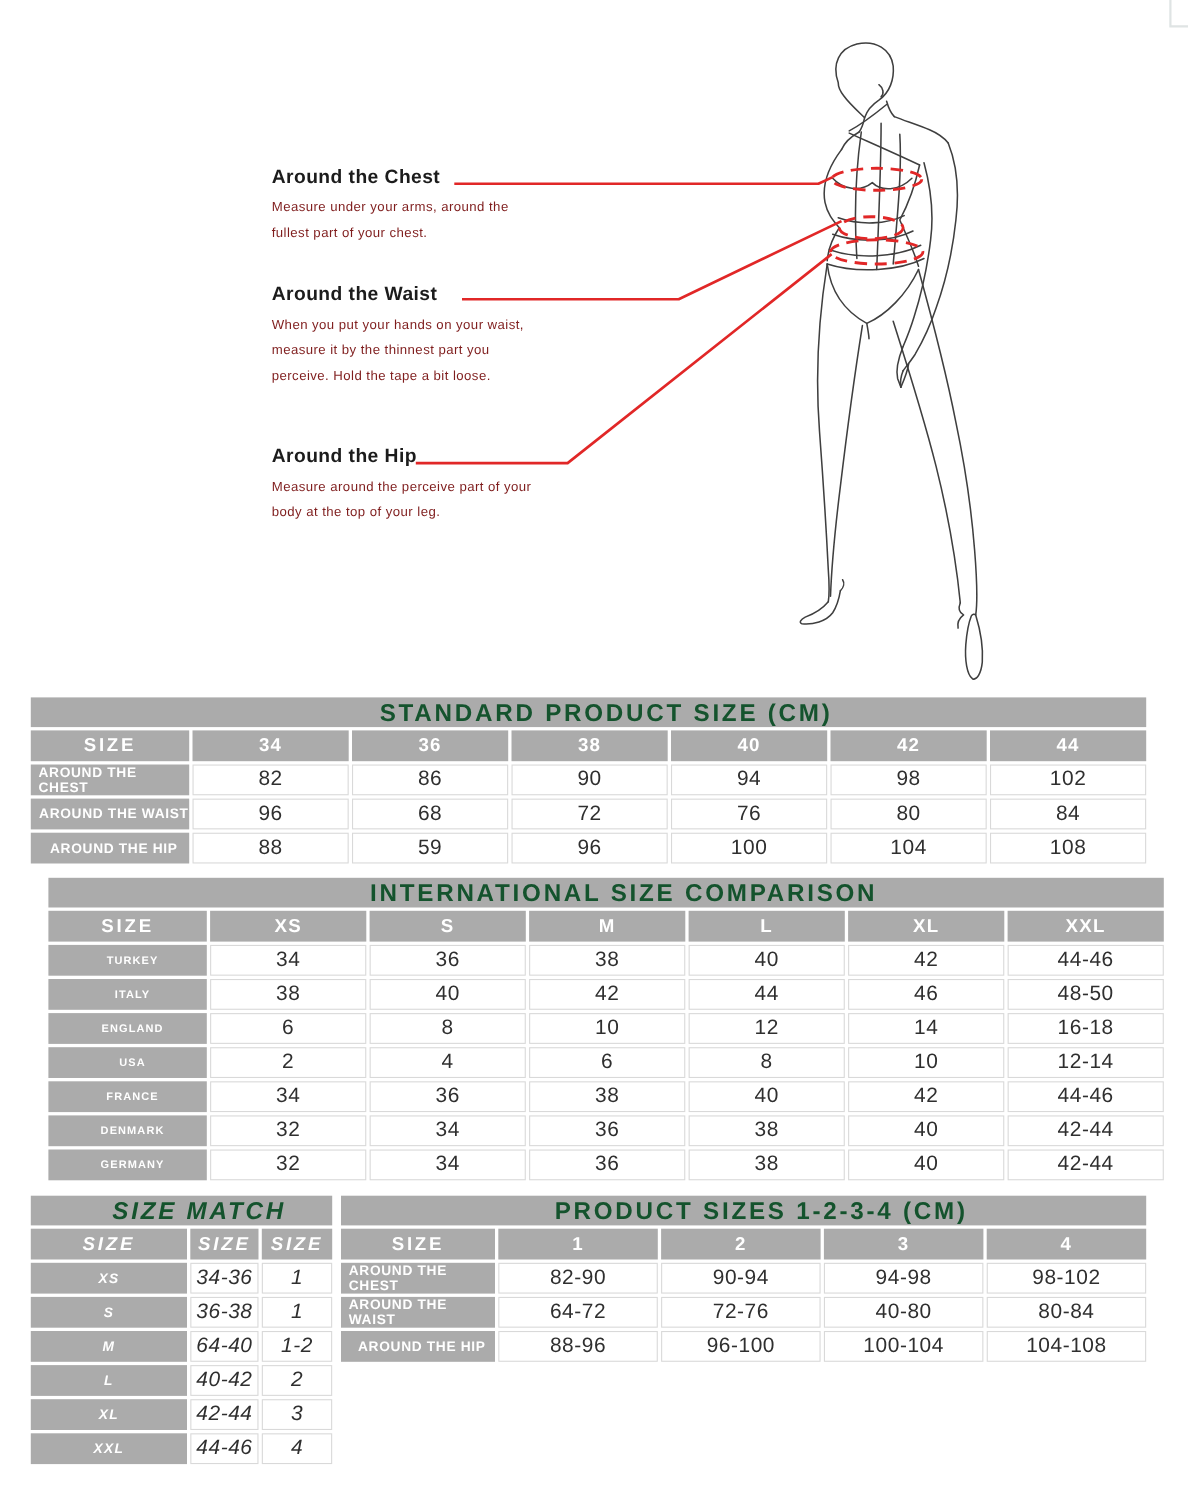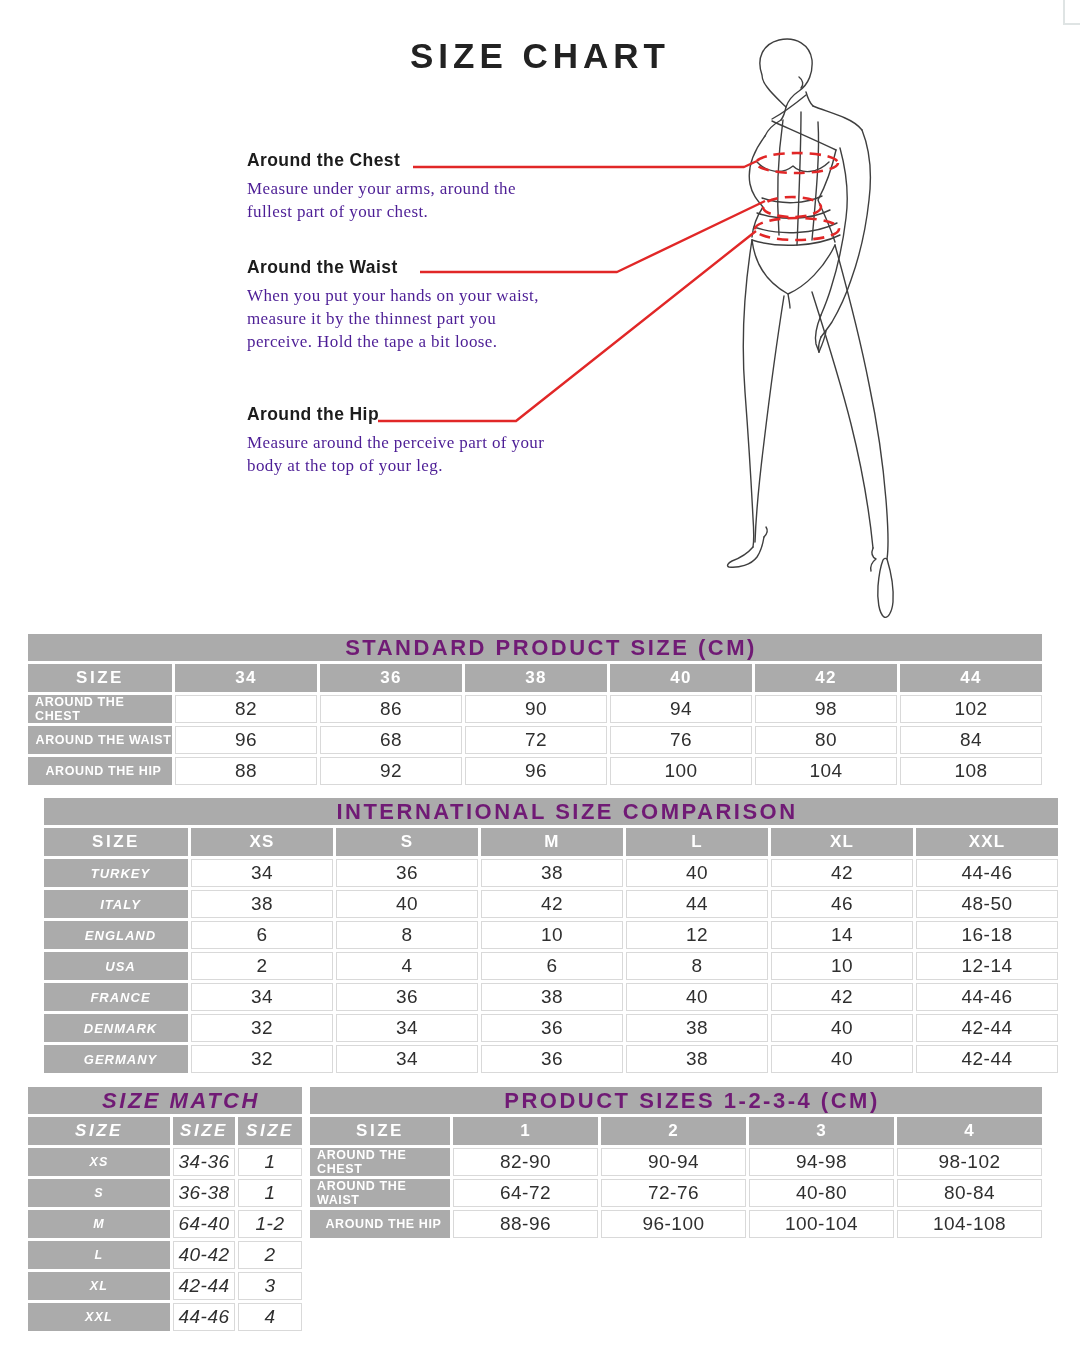--- a/index.html
+++ b/index.html
@@ -13,52 +13,51 @@
   
   .fig-svg{position:absolute;top:0;left:0;pointer-events:none;}
   .sketch path{fill:none;stroke:#3f3f3f;stroke-width:1.4;stroke-linecap:round;stroke-linejoin:round;}
   .red-line{fill:none;stroke:var(--red,#e12727);stroke-width:2.4;stroke-linejoin:round;}
   .red-dash{fill:none;stroke:var(--red,#e12727);stroke-width:2.6;stroke-dasharray:11 7;}
   .corner-art{fill:none;stroke:#dfe4e4;stroke-width:2;}
 
   
   .callout{position:absolute;left:247px;width:400px;}
   .callout-heading{font-size:17.5px;font-weight:700;color:#1c1c1c;letter-spacing:.4px;margin:0 0 6px 0;}
-  .callout-body{font-size:17px;line-height:23px;color:#4c1d95;letter-spacing:.4px;white-space:pre-line;font-family:Liberation Serif, serif;}
+  .callout-body{font-size:12px;line-height:23px;color:#7f1d1d;letter-spacing:.4px;white-space:pre-line;}
 
   
   .tbl{position:absolute;}
-  .bar{height:27px;line-height:27px;background:var(--gray,#ababab);color:#701a75;text-align:center;
+  .bar{height:27px;line-height:27px;background:var(--gray,#ababab);color:#14532d;text-align:center;
        font-weight:700;font-size:22px;letter-spacing:2.5px;padding-left:32px;}
   .grid{display:grid;gap:3px;margin-top:3px;}
   .grid>div{height:28px;display:flex;align-items:center;justify-content:center;}
   .hcell{background:var(--gray,#ababab);color:#fff;font-weight:700;font-size:17px;letter-spacing:1.2px;}
   .hcell.corner{letter-spacing:2.5px;}
   .lcell{background:var(--gray,#ababab);color:#fff;font-weight:700;font-size:12.5px;letter-spacing:.6px;
          justify-content:flex-start;padding-left:7px;box-sizing:border-box;}
   .lcell.center{justify-content:center;padding-left:0;letter-spacing:1.2px;}
-  .lcell.country{font-size:13px;letter-spacing:1px;padding-left:9px;font-style:italic;}
+  .lcell.country{font-size:10px;letter-spacing:1px;padding-left:9px;}
   .vcell{background:#fff;border:1px solid var(--line,#d9d9d9);box-sizing:border-box;
          color:#2f2f2f;font-size:19px;letter-spacing:.5px;font-weight:400;}
 
   #table-standard     {top:634px;left:28px;width:1014px;}
   #table-standard .grid     {grid-template-columns:144px repeat(6,1fr);}
   #table-international{top:798px;left:44px;width:1014px;}
   #table-international .grid{grid-template-columns:144px repeat(6,1fr);}
   #table-size-match   {top:1087px;left:28px;width:274px;font-style:italic;}
   #table-size-match .grid   {grid-template-columns:142px 62px 1fr;}
   #table-product-sizes{top:1087px;left:310px;width:732px;}
   #table-product-sizes .grid{grid-template-columns:140px repeat(4,1fr);}
 </style>
 </head>
 <body>
 
 <div class="canvas">
 
-  <div class="page-title">SIZE CHART</div>
 
   <svg class="fig-svg" width="1080" height="632" viewBox="0 0 1080 632">
     <g class="sketch">
 
       <path d="M762,75 C756,58 763,44 779,40 C796,36 810,45 812,60 C813,72 809,84 799,91 C793,95 788,101 786,107 C781,102 772,94 767,87 C763,82 762,78 762,75 Z"></path>
       <path d="M799,77 C803,80 804,85 801,88"></path>
 
       <path d="M786,107 C785,112 784,116 781,120"></path>
       <path d="M806,92 C808,99 811,104 813,106"></path>
       <path d="M813,106 C823,110 836,114 845,118 C852,121 858,125 862,130"></path>
@@ -143,21 +142,21 @@
         <div class="vcell">102</div>
         <div class="lcell">AROUND THE WAIST</div>
         <div class="vcell">96</div>
         <div class="vcell">68</div>
         <div class="vcell">72</div>
         <div class="vcell">76</div>
         <div class="vcell">80</div>
         <div class="vcell">84</div>
         <div class="lcell">AROUND THE HIP</div>
         <div class="vcell">88</div>
-        <div class="vcell">92</div>
+        <div class="vcell">59</div>
         <div class="vcell">96</div>
         <div class="vcell">100</div>
         <div class="vcell">104</div>
         <div class="vcell">108</div>
       </div>
   </div>
 
   <div class="tbl" id="table-international">
     <div class="bar">INTERNATIONAL SIZE COMPARISON</div>
     <div class="grid">

